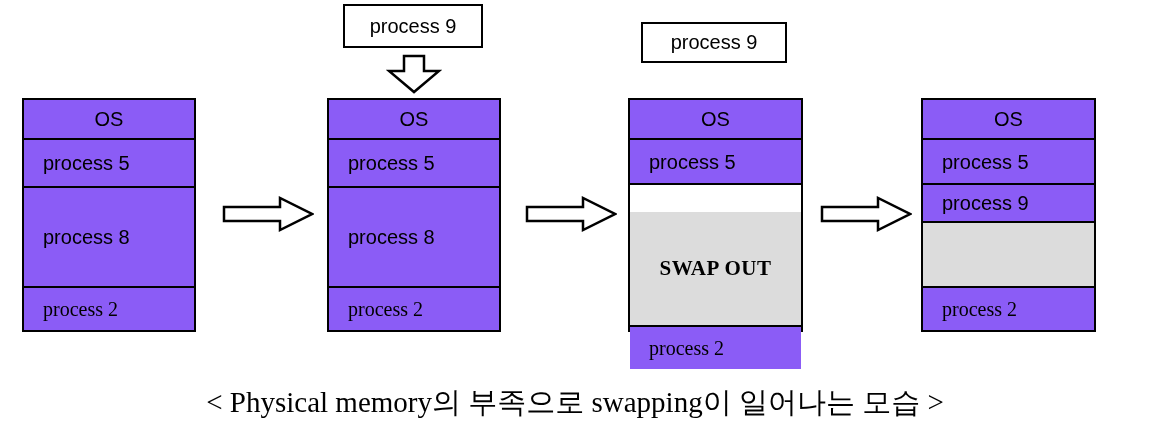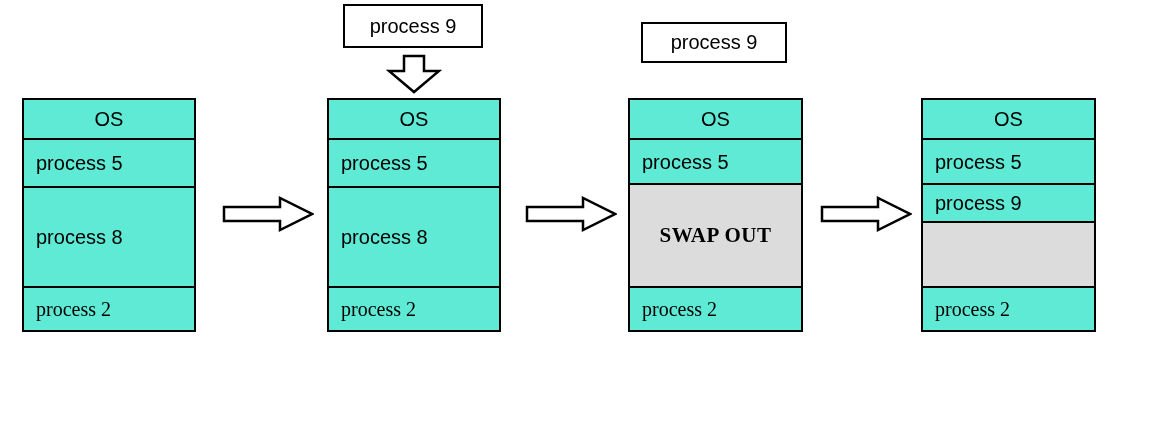--- a/index.html
+++ b/index.html
@@ -26,32 +26,32 @@
   .mem-row {
     box-sizing: border-box;
     border-bottom: 2px solid #000000;
     display: flex;
     align-items: center;
     justify-content: center;
     font-family: "Liberation Sans", sans-serif;
     font-size: 20px;
     color: #000000;
     line-height: 1;
-    background: #5eead4;
+    background: #8b5cf6;
   }
   .mem-row:last-child {
     border-bottom: none;
     font-family: Liberation Serif, serif;
   }
   .mem-row.os {
     justify-content: center;
   }
   .mem-row.proc {
     justify-content: flex-start;
-    padding-left: 12px;
+    padding-left: 19px;
   }
   .mem-row.shaded {
     background: #dcdcdc;
   }
   .mem-row.swap {
     justify-content: center;
     font-family: "Liberation Serif", serif;
     font-weight: bold;
     font-size: 21px;
     letter-spacing: 0.5px;
@@ -131,32 +131,33 @@
     <svg width="92" height="36" viewBox="0 0 92 36">
       <polygon points="2,11 58,11 58,2 90,18 58,34 58,25 2,25" fill="#ffffff" stroke="#000000" stroke-width="2.5" stroke-linejoin="miter"></polygon>
     </svg>
   </div>
 
   <div class="proc-label-box" style="left:641px; top:22px; width:146px; height:41px;">process 9</div>
 
   <div class="mem-block" style="left:628px; top:98px; width:175px; height:234px;">
     <div class="mem-row os" style="height:40px;">OS</div>
     <div class="mem-row proc" style="height:45px;">process 5</div>
-    <div class="mem-row swap shaded" style="height:103px;">SWAP OUT</div>
+    <div class="mem-row swap shaded" style="height:115px;margin-top:27px;">SWAP OUT</div>
     <div class="mem-row proc" style="height:42px;">process 2</div>
   </div>
 
   <div class="arrow" style="left:820px; top:196px; width:92px; height:36px;">
     <svg width="92" height="36" viewBox="0 0 92 36">
       <polygon points="2,11 58,11 58,2 90,18 58,34 58,25 2,25" fill="#ffffff" stroke="#000000" stroke-width="2.5" stroke-linejoin="miter"></polygon>
     </svg>
   </div>
 
   <div class="mem-block" style="left:921px; top:98px; width:175px; height:234px;">
     <div class="mem-row os" style="height:40px;">OS</div>
     <div class="mem-row proc" style="height:45px;">process 5</div>
     <div class="mem-row proc" style="height:38px;">process 9</div>
     <div class="mem-row empty" style="height:65px;"></div>
     <div class="mem-row proc" style="height:42px;">process 2</div>
   </div>
 
+  <div class="caption" style="top:383px;">&lt; Physical memory의 부족으로 swapping이 일어나는 모습 &gt;</div>
 
 </div>
 
 </body></html>

